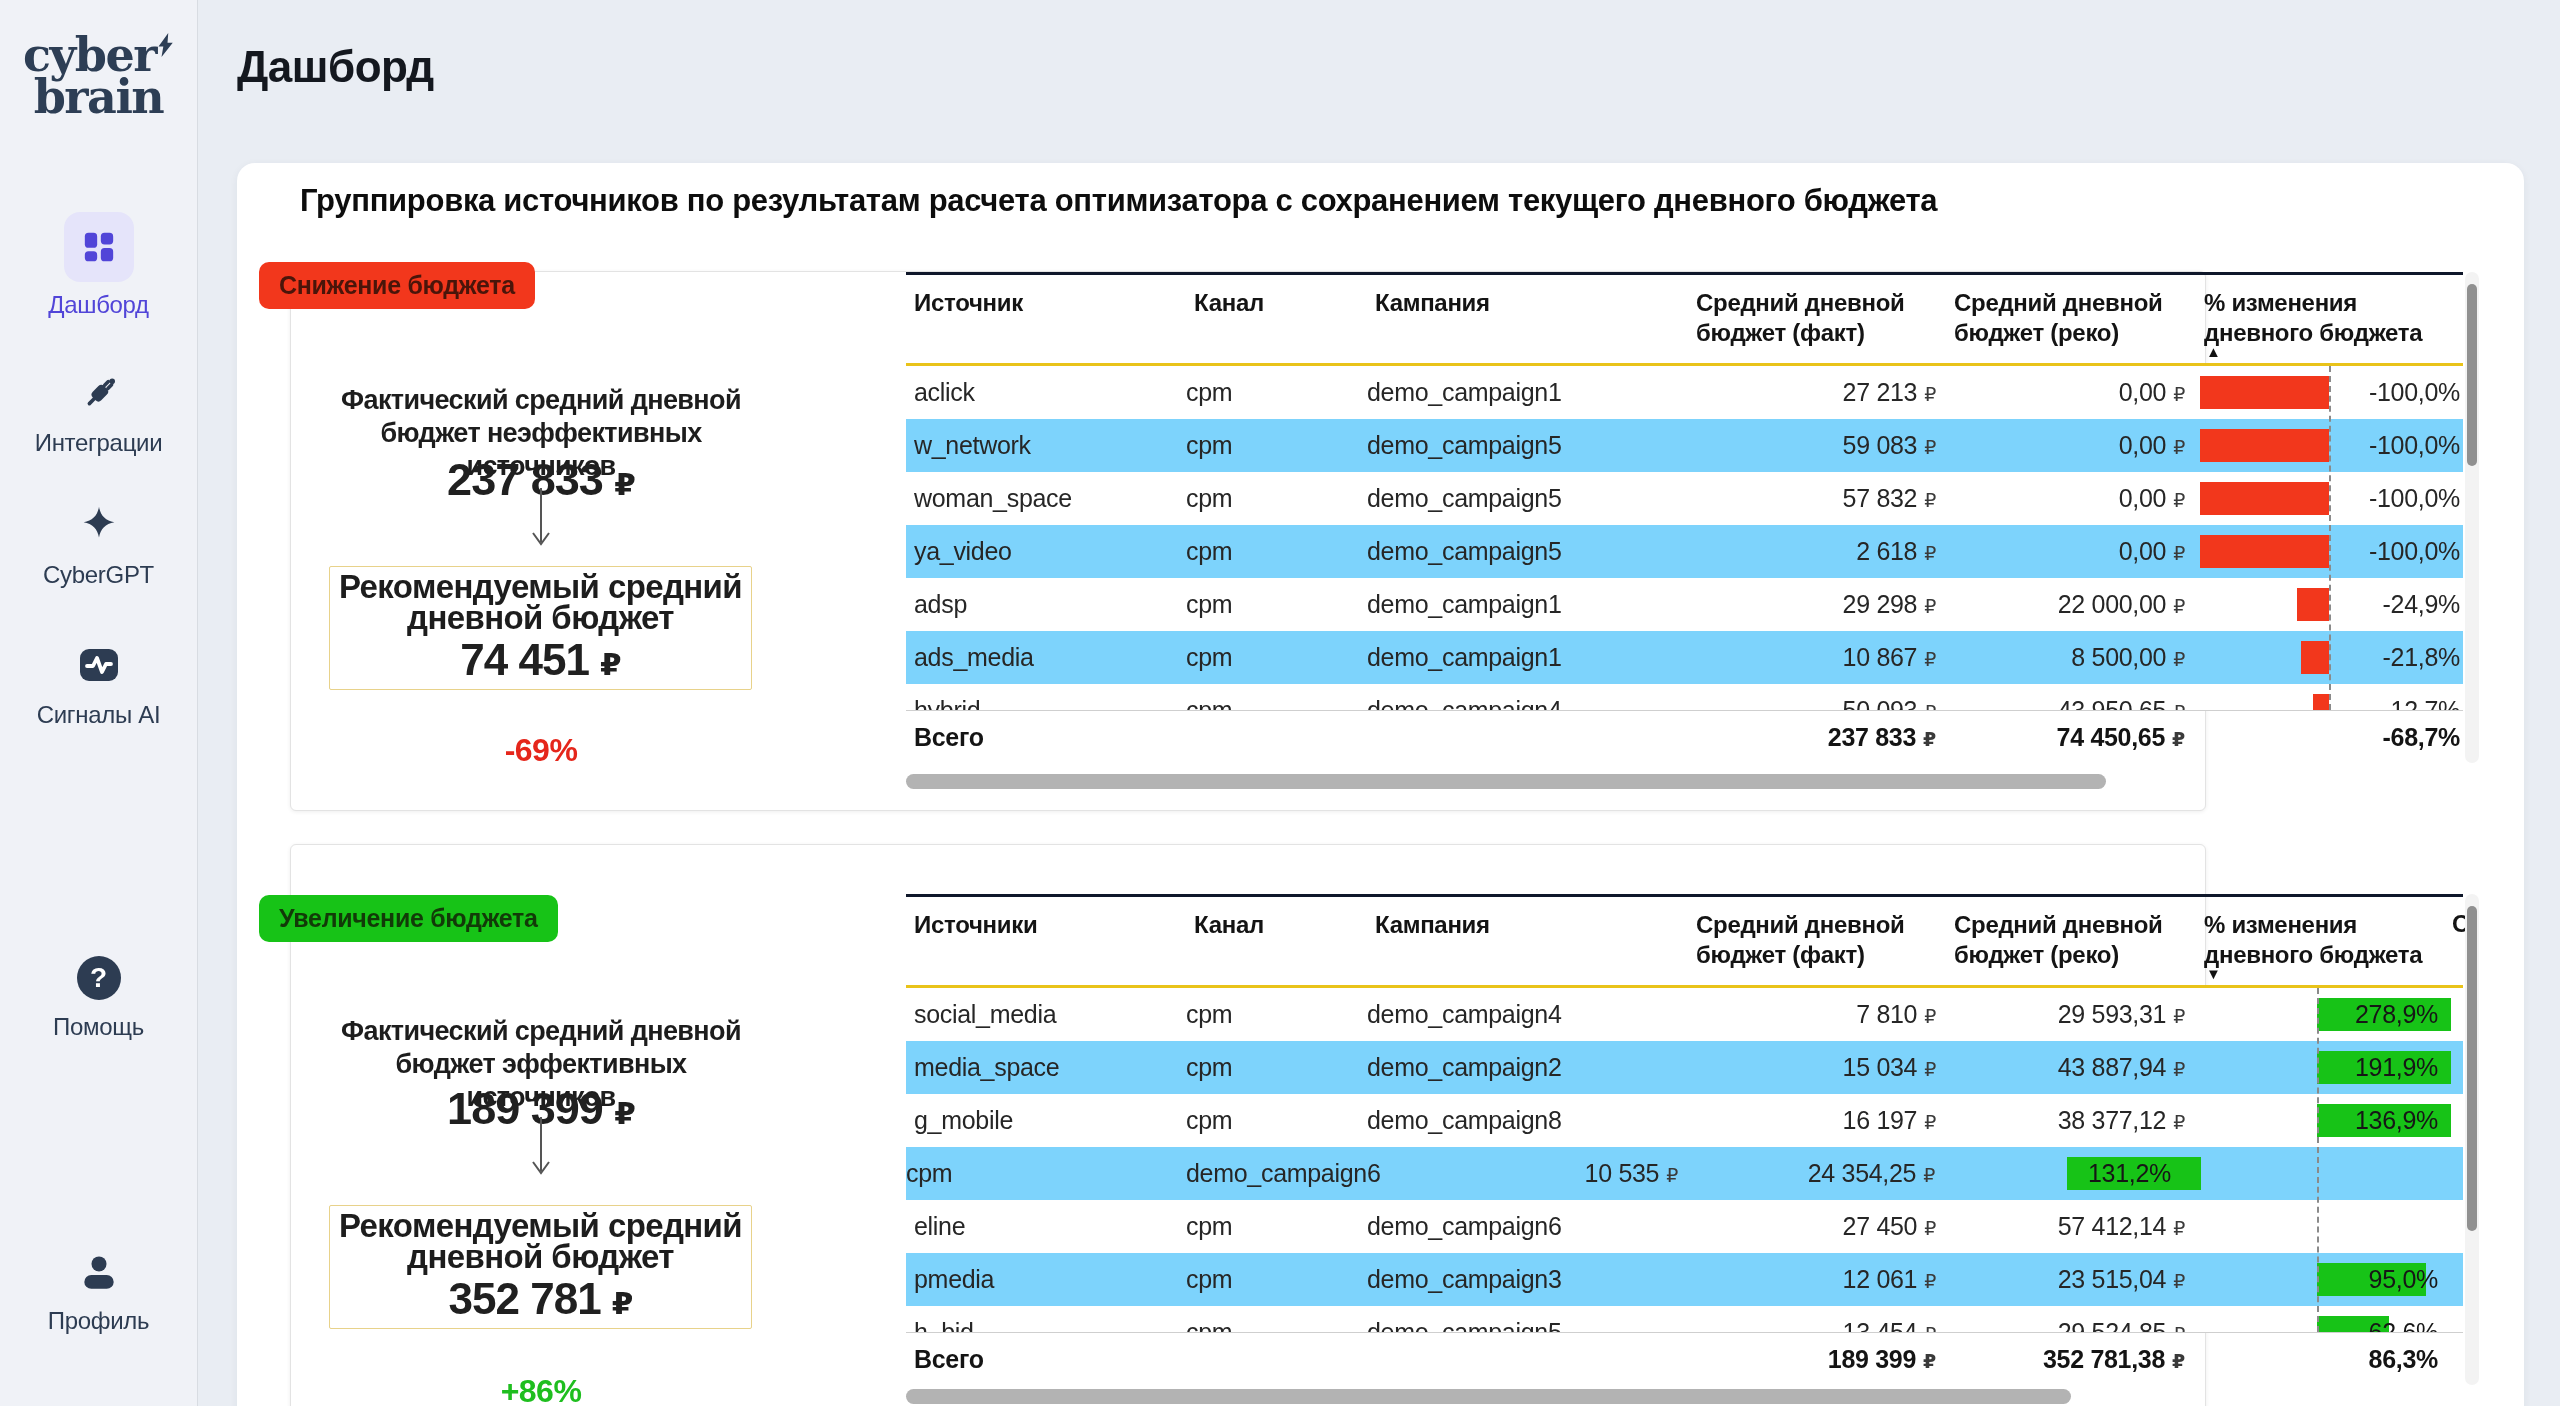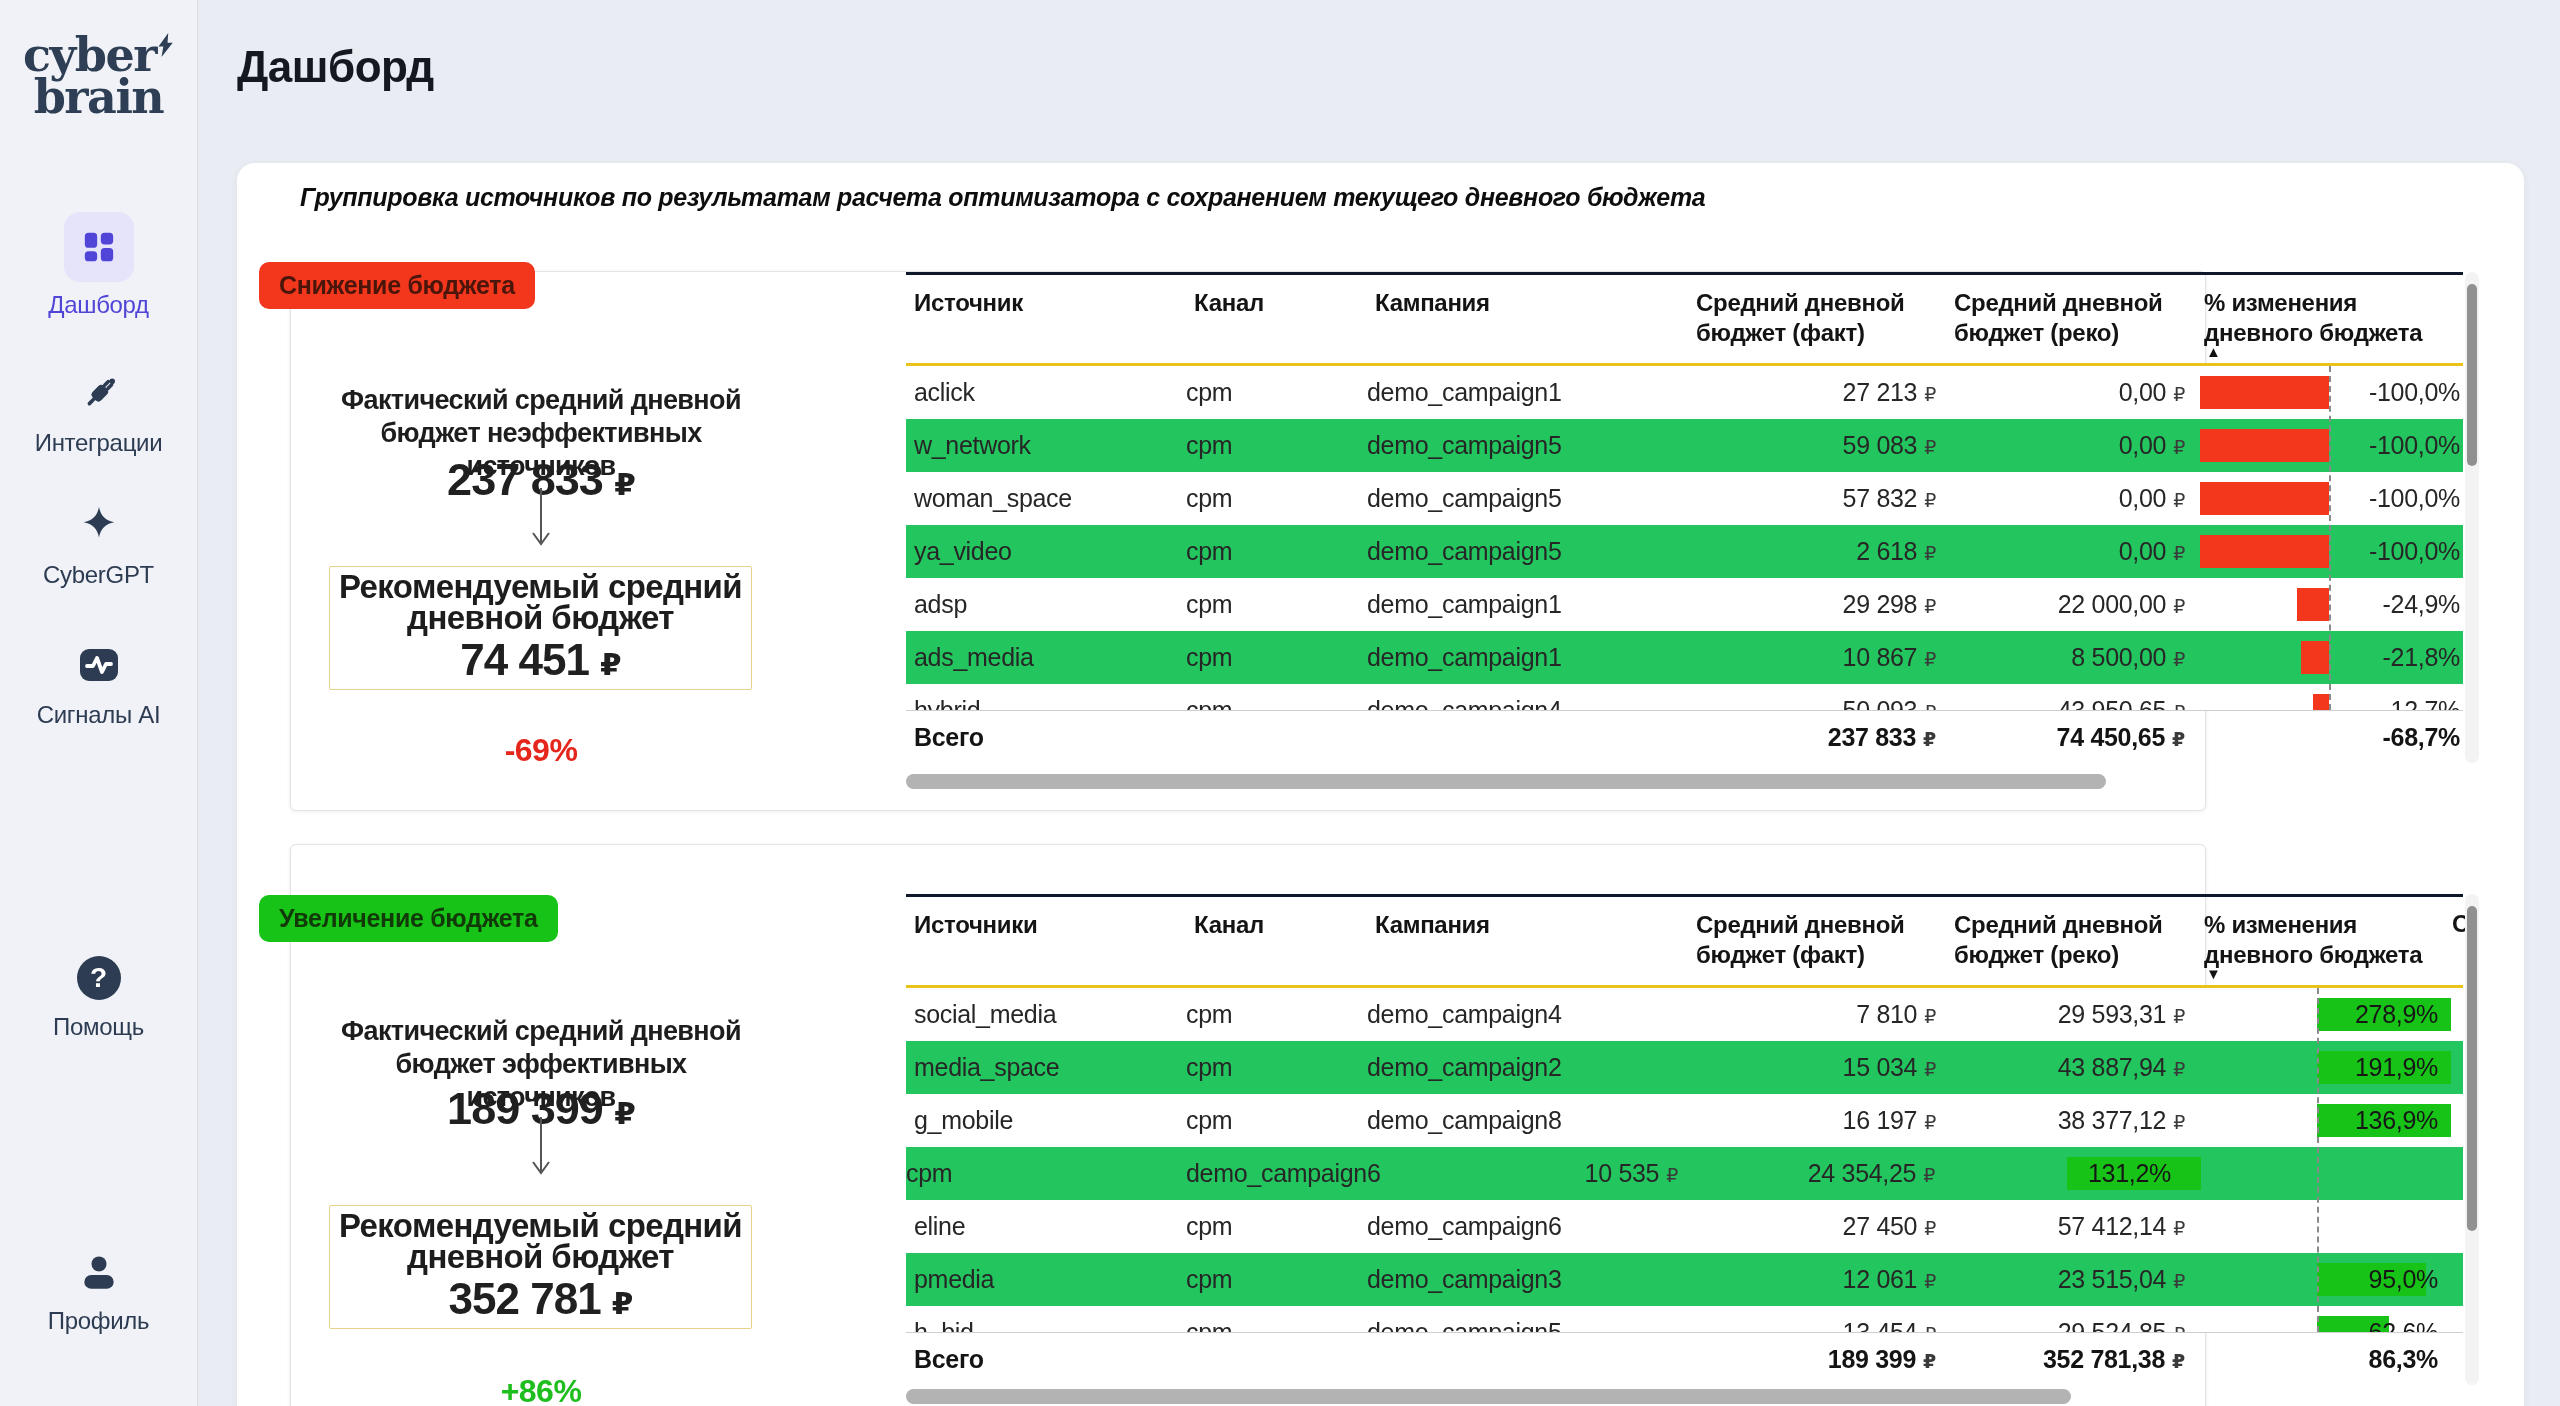--- a/index.html
+++ b/index.html
@@ -18,21 +18,21 @@
   .nav-item.active .icon-wrap{background:#e5e4fa;border-radius:16px;}
   .nav-item .lbl{margin-top:9px;font-size:24px;letter-spacing:-0.3px;color:#2d3c52;}
   .nav-item.active .lbl{color:#5145d8;}
   .help-circle{width:44px;height:44px;border-radius:50%;background:#2d3c52;color:#fff;
                font-size:28px;font-weight:700;line-height:44px;text-align:center;margin:0 auto;}
 
   
   .page-title{position:absolute;left:237px;top:42px;font-size:44px;font-weight:700;color:#14181f;letter-spacing:-0.5px;}
   .big-card{position:absolute;left:237px;top:163px;width:2287px;height:1350px;background:#fff;
             border-radius:18px;box-shadow:0 2px 8px rgba(40,50,70,.06);}
-  .card-heading{position:absolute;left:63px;top:20px;font-size:25px;font-weight:700;color:#0d0d0d;letter-spacing:-0.3px;font-style:italic;}
+  .card-heading{position:absolute;left:63px;top:20px;font-size:31px;font-weight:700;color:#0d0d0d;letter-spacing:-0.3px;}
 
   .section-card{position:absolute;left:53px;width:1916px;background:#fff;border:1px solid #e3e3e3;
                 border-radius:6px;box-shadow:0 1px 4px rgba(0,0,0,.07);}
   .section-card.s1{top:108px;height:540px;}
   .section-card.s2{top:681px;height:622px;}
 
   .badge{position:absolute;left:-32px;height:47px;line-height:47px;padding:0 20px;border-radius:10px;
          font-size:25px;font-weight:700;letter-spacing:-0.3px;z-index:5;}
   .s1 .badge{top:-10px;background:#f2371c;color:#4a150a;}
   .s2 .badge{top:50px;background:#17c317;color:#123a08;}
@@ -62,21 +62,21 @@
   .t-header{position:relative;display:grid;grid-template-columns:280px 181px 321px 258px 250px 267px;
             height:94px;border-top:3px solid #0f172a;border-bottom:3px solid #e9c319;}
   .t-header .h{padding:13px 28px 0 8px;font-size:24px;font-weight:700;line-height:30px;color:#141414;}
   .t-header .sort{position:absolute;left:1300px;bottom:3px;font-size:15px;color:#111;}
   .t-header .extra-col{position:absolute;left:1546px;top:13px;font-size:24px;font-weight:700;color:#141414;}
   .t-body{position:relative;}
   .t-body::before{content:"";position:absolute;top:0;bottom:0;border-left:2px dashed #8a8a8a;z-index:2;}
   .t1 .t-body::before{left:1423px;}
   .t2 .t-body::before{left:1411px;}
   .t-row{display:grid;grid-template-columns:280px 181px 321px 258px 250px 267px;height:53px;line-height:53px;background:#fff;}
-  .t-row.alt{background:#22c55e;}
+  .t-row.alt{background:#7dd3fc;}
   .t-row.clipped{height:26px;overflow:hidden;}
   .c.src{padding-left:8px;}
   .c.num{text-align:right;padding-right:10px;white-space:nowrap;}
   .c.num.reco{padding-right:11px;}
   .rub{font-size:19px;margin-left:7px;color:#3a3a3a;}
   .c.chg{position:relative;}
   .c.chg .bar{position:absolute;top:10px;height:33px;z-index:1;}
   .t1 .c.chg .bar{right:134px;background:#f2371c;}
   .t2 .c.chg .bar{left:121px;background:#17c317;}
   .c.chg .lbl{position:absolute;top:0;z-index:3;line-height:53px;}

